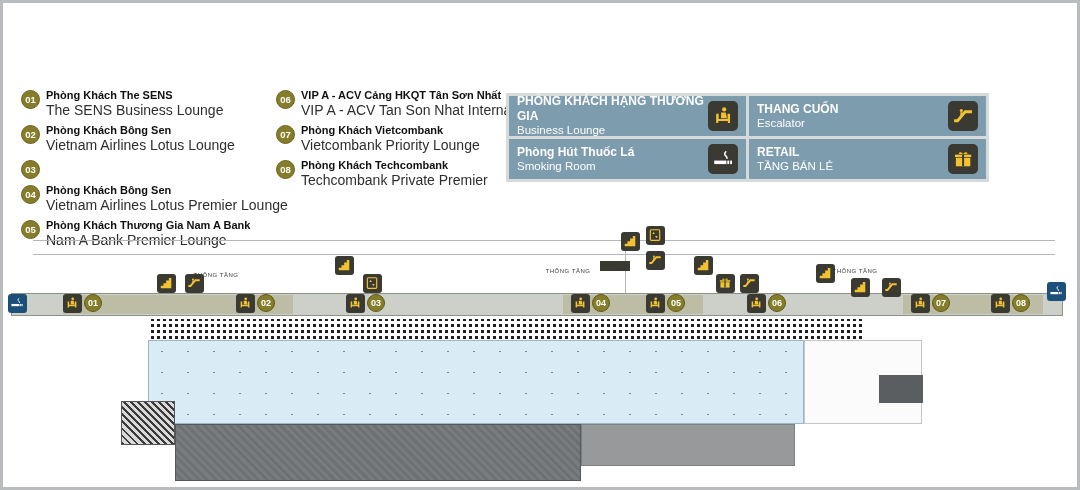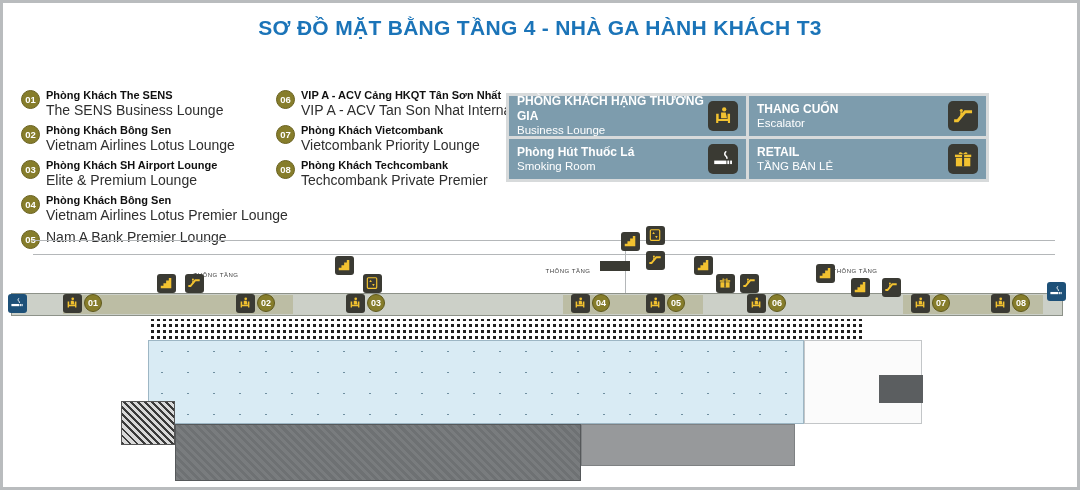--- a/index.html
+++ b/index.html
@@ -71,54 +71,50 @@
                  font-size:9px; font-weight:bold; display:flex; align-items:center;
                  justify-content:center; z-index:7; }
   .plan-label { position:absolute; font-size:6px; color:#3c3c3c; letter-spacing:.5px;
                 white-space:nowrap; transform:translate(-50%,-50%); z-index:5; }
 </style>
 </head>
 <body>
 
 <div class="page">
 
-  <div class="title">SƠ ĐỒ MẶT BẰNG TẦNG 4 - NHÀ GA HÀNH KHÁCH T3</div>
 
   <div class="legend-col" id="legend-col-1">
       <div class="legend-item">
         <span class="num-badge">01</span>
         <div>
           <div class="legend-vi">Phòng Khách The SENS</div>
           <div class="legend-en">The SENS Business Lounge</div>
         </div>
       </div>
       <div class="legend-item">
         <span class="num-badge">02</span>
         <div>
           <div class="legend-vi">Phòng Khách Bông Sen</div>
           <div class="legend-en">Vietnam Airlines Lotus Lounge</div>
         </div>
       </div>
       <div class="legend-item">
         <span class="num-badge">03</span>
-        <div>
-          <div class="legend-vi">Phòng Khách SH Airport Lounge</div>
-          <div class="legend-en">Elite &amp; Premium Lounge</div>
-        </div>
       </div>
       <div class="legend-item">
         <span class="num-badge">04</span>
         <div>
           <div class="legend-vi">Phòng Khách Bông Sen</div>
           <div class="legend-en">Vietnam Airlines Lotus Premier Lounge</div>
         </div>
       </div>
       <div class="legend-item">
         <span class="num-badge">05</span>
         <div>
+          <div class="legend-vi">Phòng Khách Thương Gia Nam A Bank</div>
           <div class="legend-en">Nam A Bank Premier Lounge</div>
         </div>
       </div>
     </div>
   <div class="legend-col" id="legend-col-2">
       <div class="legend-item">
         <span class="num-badge">06</span>
         <div>
           <div class="legend-vi">VIP A - ACV Cảng HKQT Tân Sơn Nhất</div>
           <div class="legend-en">VIP A - ACV Tan Son Nhat International Airport</div>

